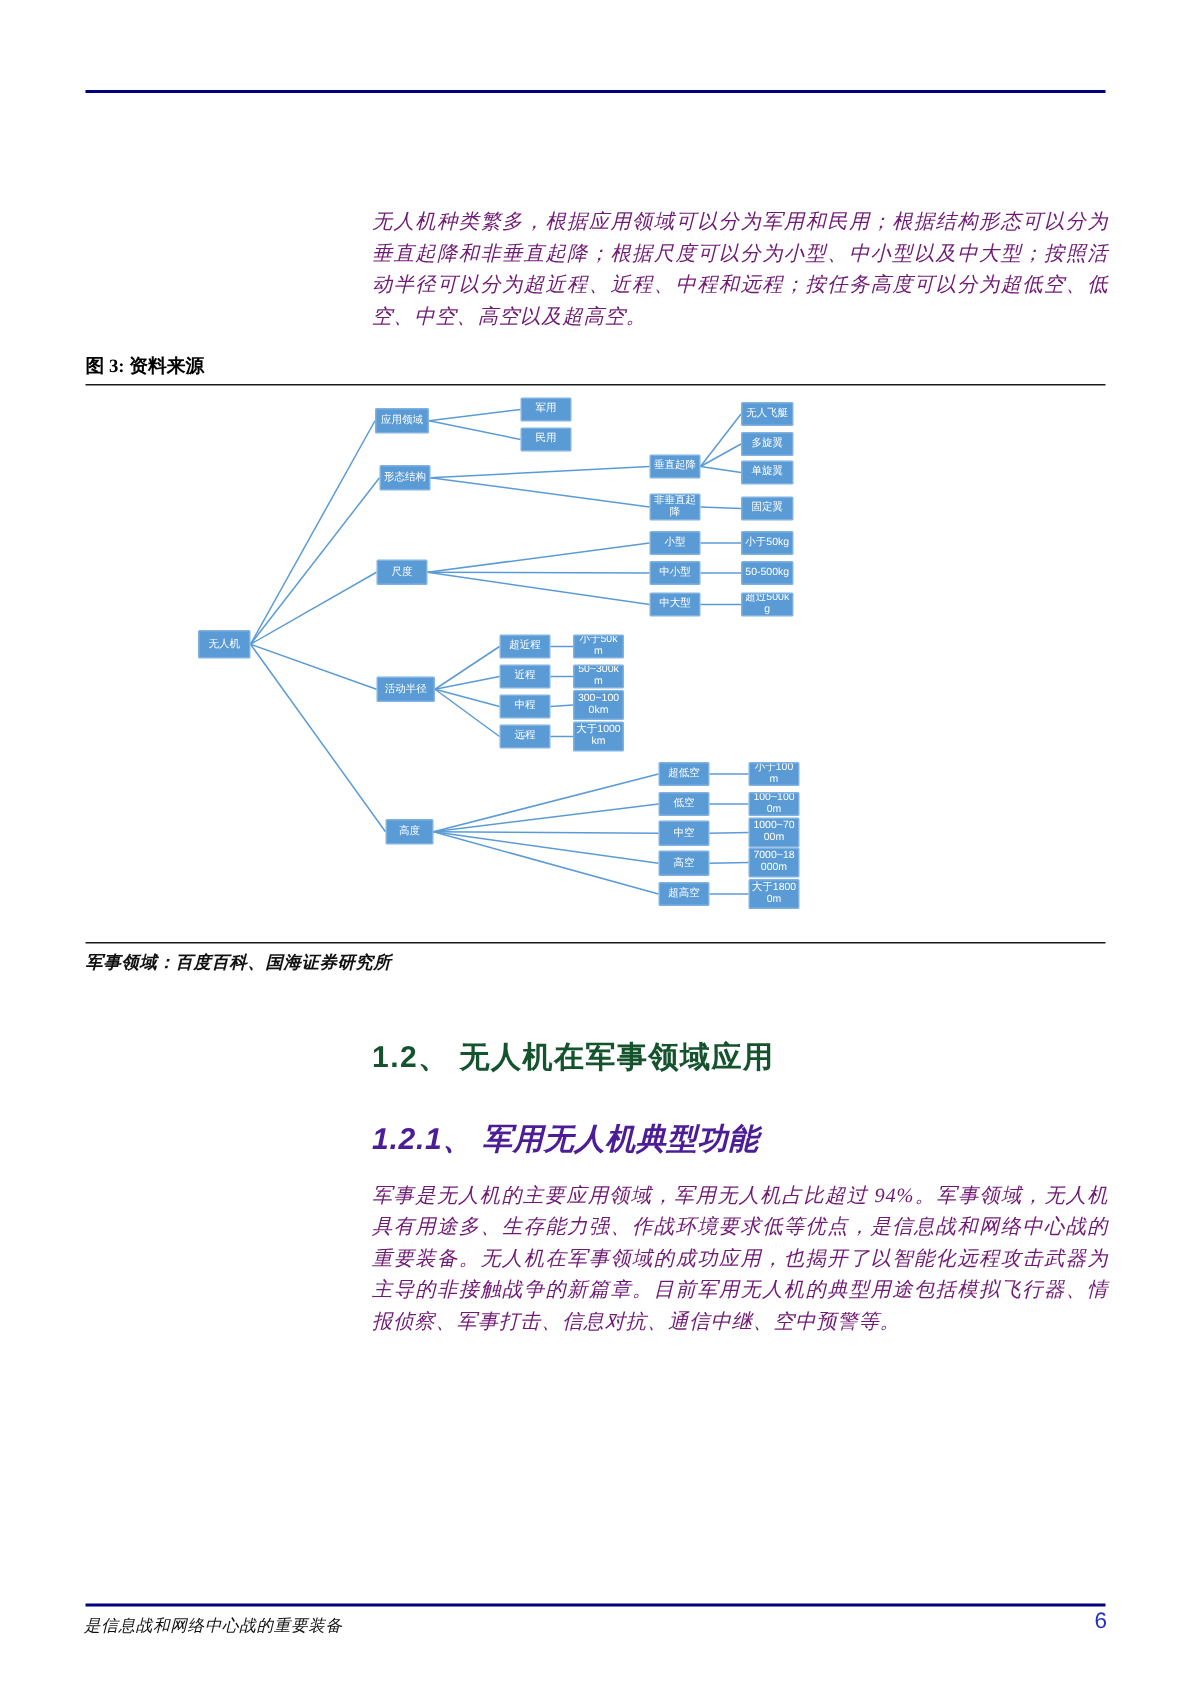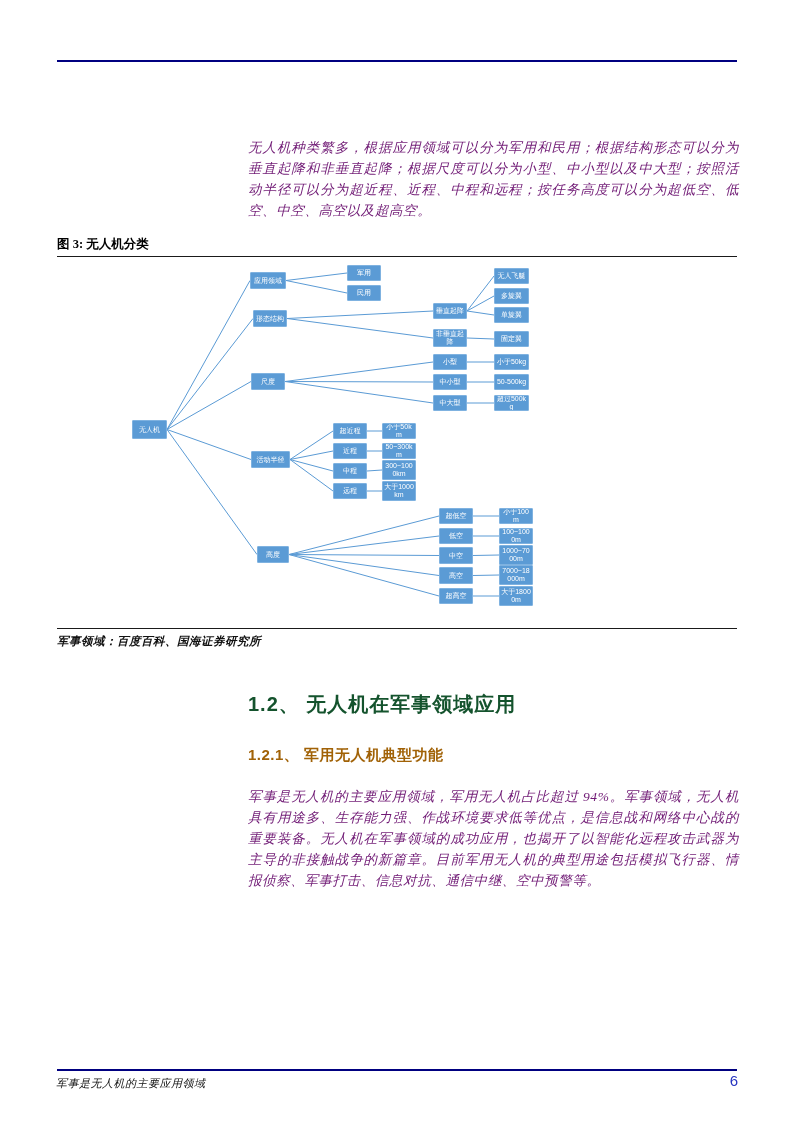--- a/index.html
+++ b/index.html
@@ -4,39 +4,39 @@
 <style>
   html,body{margin:0;padding:0;background:#ffffff;}
   body{width:793px;height:1122px;position:relative;font-family:"Liberation Serif",serif;-webkit-font-smoothing:antialiased;}
   .abs{position:absolute;}
   .rule-navy{height:2px;background:#000080;}
   .rule-black{height:1px;background:#1a1a1a;}
   .para{font-family:"Liberation Serif",serif;font-style:italic;font-size:13.5px;line-height:21px;color:#701a75;text-align:justify;letter-spacing:0.6px;}
   .caption{font-family:"Liberation Serif",serif;font-weight:bold;font-size:12.5px;color:#000;}
   .source{font-family:"Liberation Serif",serif;font-style:italic;font-weight:600;font-size:11.5px;color:#111;letter-spacing:0.5px;}
   .h2{font-family:"Liberation Sans","DejaVu Sans",sans-serif;font-weight:bold;font-size:20px;color:#14532d;letter-spacing:1px;}
-  .h3{font-family:"Liberation Sans","DejaVu Sans",sans-serif;font-weight:bold;font-size:15px;color:#a16207;letter-spacing:0.5px;}
+  .h3{font-family:"Liberation Sans","DejaVu Sans",sans-serif;font-weight:bold;font-size:20px;color:#4c1d95;letter-spacing:0.5px;font-style:italic;}
   .footer-text{font-family:"Liberation Serif",serif;font-style:italic;font-size:11px;color:#111;letter-spacing:0.5px;}
   .page-num{font-family:"Liberation Sans","DejaVu Sans",sans-serif;font-size:15px;color:#2633c0;}
   #diagram-nodes .dnode{
     position:absolute;background:#5b9bd5;border:1px solid #7fb2e0;box-sizing:border-box;
     color:#ffffff;font-family:"Liberation Sans","DejaVu Sans",sans-serif;font-size:7px;line-height:8px;
     display:flex;align-items:center;justify-content:center;text-align:center;
     word-break:break-all;border-radius:1px;overflow:hidden;padding:0 1px;
   }
   svg#edges{position:absolute;left:0;top:0;pointer-events:none;}
 </style>
 </head>
 <body>
 
 <div class="abs rule-navy" style="left:57px;top:60px;width:680px;"></div>
 
 <div class="abs para" style="left:248px;top:137px;width:491px;">无人机种类繁多，根据应用领域可以分为军用和民用；根据结构形态可以分为垂直起降和非垂直起降；根据尺度可以分为小型、中小型以及中大型；按照活动半径可以分为超近程、近程、中程和远程；按任务高度可以分为超低空、低空、中空、高空以及超高空。</div>
 
-<div class="abs caption" style="left:57px;top:236px;">图 3: 无人机分类</div>
+<div class="abs caption" style="left:57px;top:236px;">图 3: 资料来源</div>
 <div class="abs rule-black" style="left:57px;top:256px;width:680px;"></div>
 
 <svg id="edges" width="793" height="1122" viewBox="0 0 793 1122">
     <line x1="167" y1="429.5" x2="250" y2="280.5" stroke="#5b9bd5" stroke-width="1"></line>
     <line x1="286" y1="280.5" x2="347" y2="273" stroke="#5b9bd5" stroke-width="1"></line>
     <line x1="286" y1="280.5" x2="347" y2="293" stroke="#5b9bd5" stroke-width="1"></line>
     <line x1="167" y1="429.5" x2="253" y2="318.5" stroke="#5b9bd5" stroke-width="1"></line>
     <line x1="287" y1="318.5" x2="433" y2="311" stroke="#5b9bd5" stroke-width="1"></line>
     <line x1="467" y1="311" x2="494" y2="276" stroke="#5b9bd5" stroke-width="1"></line>
     <line x1="467" y1="311" x2="494" y2="296" stroke="#5b9bd5" stroke-width="1"></line>
@@ -114,14 +114,14 @@
 
 <div class="abs rule-black" style="left:57px;top:628px;width:680px;"></div>
 <div class="abs source" style="left:57px;top:634px;">军事领域：百度百科、国海证券研究所</div>
 
 <div class="abs h2" style="left:248px;top:691px;">1.2、 无人机在军事领域应用</div>
 <div class="abs h3" style="left:248px;top:746px;">1.2.1、 军用无人机典型功能</div>
 
 <div class="abs para" style="left:248px;top:786px;width:491px;">军事是无人机的主要应用领域，军用无人机占比超过 94%。军事领域，无人机具有用途多、生存能力强、作战环境要求低等优点，是信息战和网络中心战的重要装备。无人机在军事领域的成功应用，也揭开了以智能化远程攻击武器为主导的非接触战争的新篇章。目前军用无人机的典型用途包括模拟飞行器、情报侦察、军事打击、信息对抗、通信中继、空中预警等。</div>
 
 <div class="abs rule-navy" style="left:57px;top:1069px;width:680px;"></div>
-<div class="abs footer-text" style="left:56px;top:1076px;">军事是无人机的主要应用领域</div>
+<div class="abs footer-text" style="left:56px;top:1076px;">是信息战和网络中心战的重要装备</div>
 <div class="abs page-num" style="left:710px;top:1072px;width:28px;text-align:right;">6</div>
 
 </body></html>

